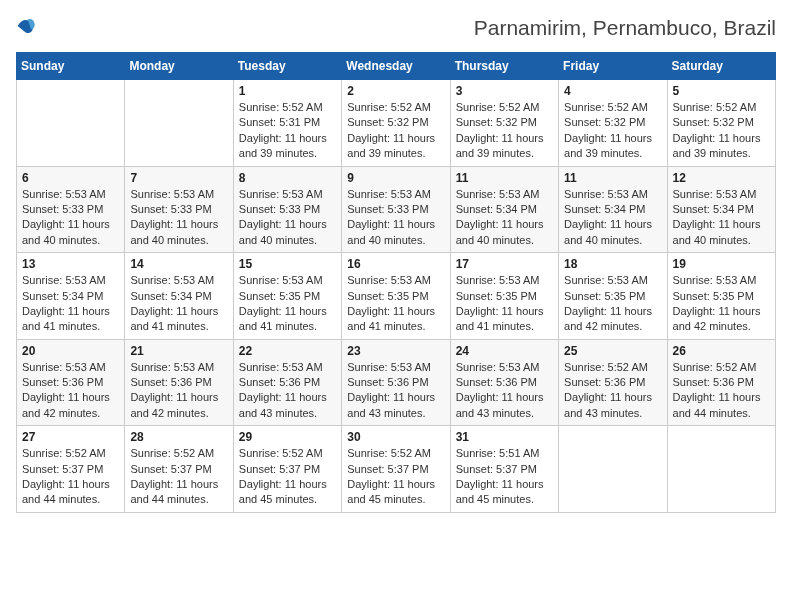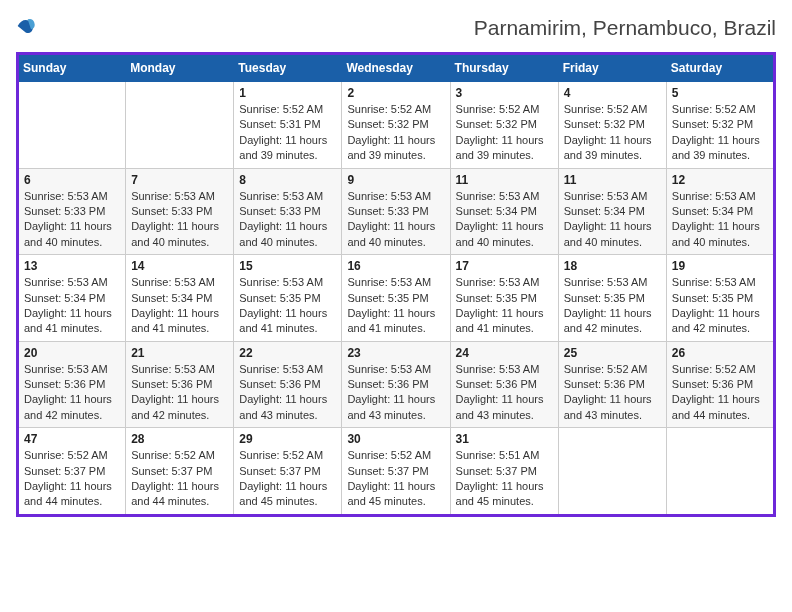--- a/index.html
+++ b/index.html
@@ -43,21 +43,21 @@
       font-weight: bold;
       color: #222;
     }
     .location {
       font-size: 21px;
       color: #444;
     }
     .calendar-table {
       width: 100%;
       border-collapse: collapse;
-      border: 3px solid #6d28d9;
+      border: 1px solid #6d28d9;
     }
     .calendar-table th {
       background-color: #1a5fa8;
       color: #fff;
       font-size: 12px;
       font-weight: bold;
       padding: 6px 4px;
       text-align: left;
       border: 1px solid #1a5fa8;
     }
@@ -227,21 +227,21 @@
           <span class="day-number">25</span>
           <div class="day-info">Sunrise: 5:52 AM<br>Sunset: 5:36 PM<br>Daylight: 11 hours and 43 minutes.</div>
         </td>
         <td>
           <span class="day-number">26</span>
           <div class="day-info">Sunrise: 5:52 AM<br>Sunset: 5:36 PM<br>Daylight: 11 hours and 44 minutes.</div>
         </td>
       </tr>
       <tr>
         <td>
-          <span class="day-number">47</span>
+          <span class="day-number">27</span>
           <div class="day-info">Sunrise: 5:52 AM<br>Sunset: 5:37 PM<br>Daylight: 11 hours and 44 minutes.</div>
         </td>
         <td>
           <span class="day-number">28</span>
           <div class="day-info">Sunrise: 5:52 AM<br>Sunset: 5:37 PM<br>Daylight: 11 hours and 44 minutes.</div>
         </td>
         <td>
           <span class="day-number">29</span>
           <div class="day-info">Sunrise: 5:52 AM<br>Sunset: 5:37 PM<br>Daylight: 11 hours and 45 minutes.</div>
         </td>

